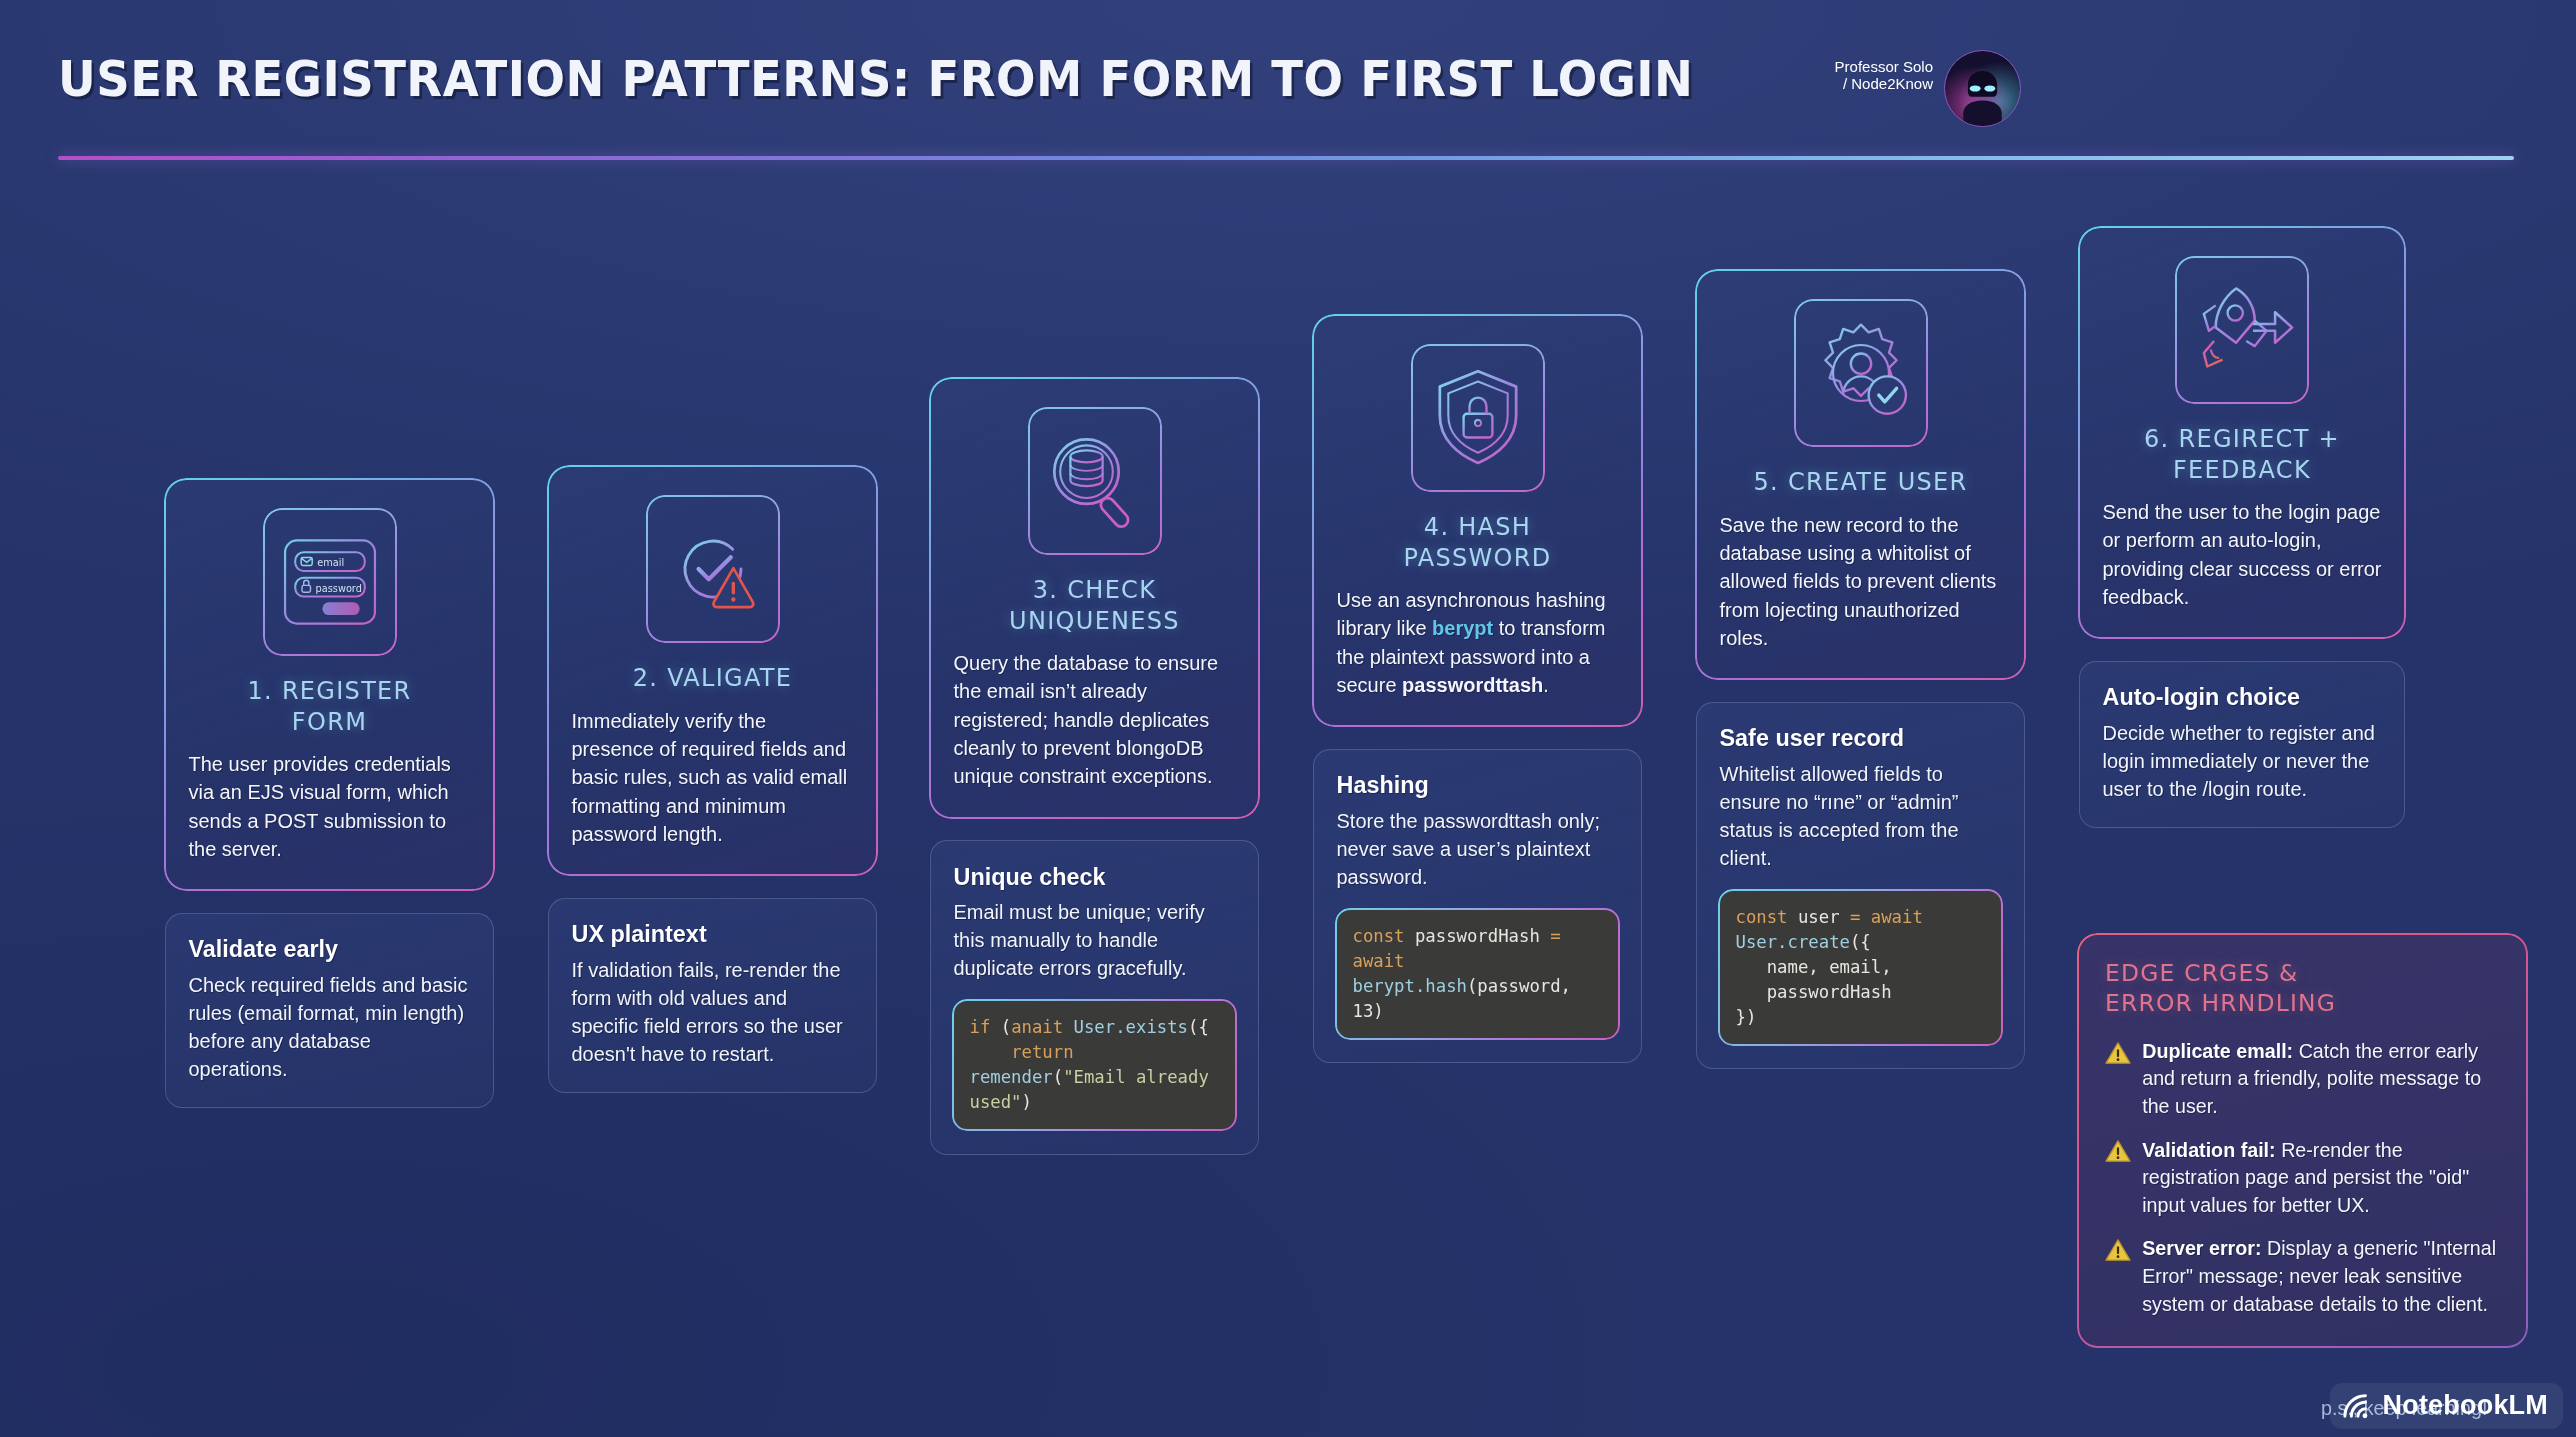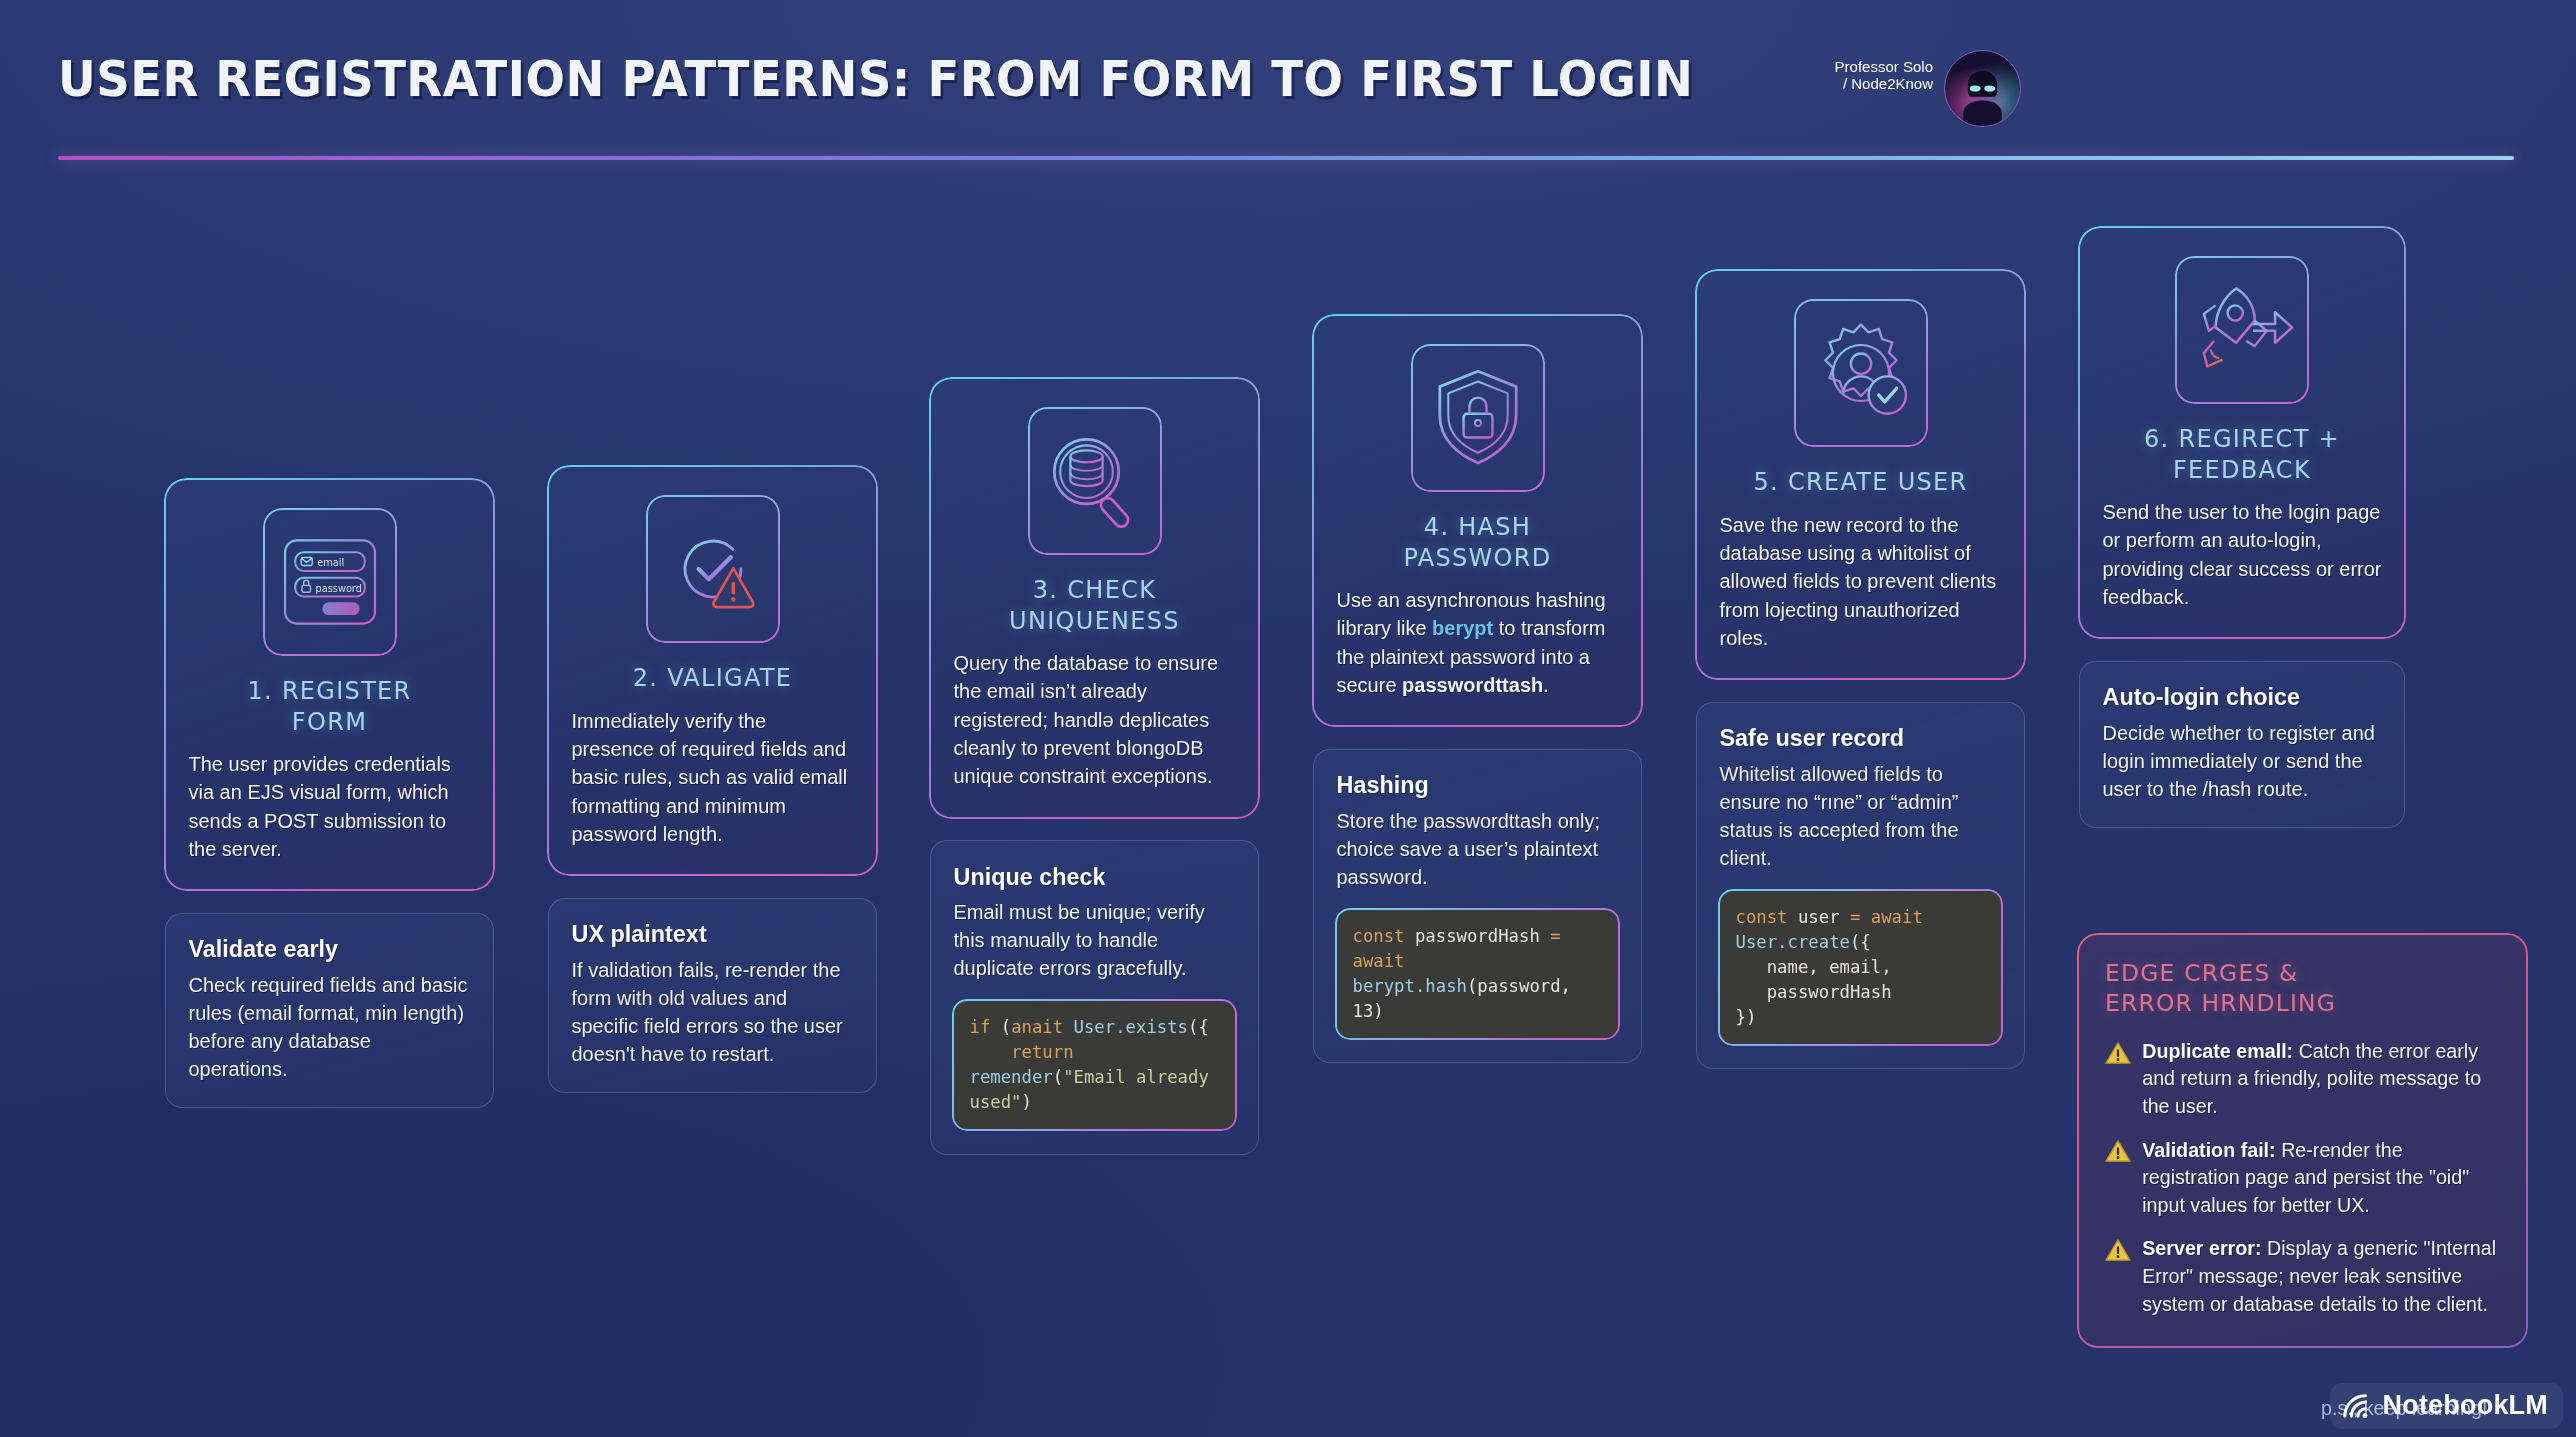--- a/index.html
+++ b/index.html
@@ -438,21 +438,21 @@
           <path d="M79 88 v7" stroke="url(#g4)" stroke-width="2.2" stroke-linecap="round"></path>
         </svg>
       </div>
       <div class="step-title" style="white-space: pre-line;">4. HASH
 PASSWORD</div>
       <div class="step-body"><span>Use an asynchronous hashing library like </span><span class="hl-cyan">berypt</span><span> to transform the plaintext password into a secure </span><span class="hl-bold">passwordttash</span><span>.</span></div>
     </div>
 
     <div class="note-card">
       <div class="note-title">Hashing</div>
-      <div class="note-body">Store the passwordttash only; choice save a user’s plaintext password.</div>
+      <div class="note-body">Store the passwordttash only; never save a user’s plaintext password.</div>
       <div class="code-block"><span class="tok-kw">const </span><span class="tok-pl">passwordHash </span><span class="tok-kw">= await
 </span><span class="tok-fn">berypt.hash</span><span class="tok-pl">(password, </span><span class="tok-num">13</span><span class="tok-pl">)</span></div>
     </div>
   </div>
 
   <div class="col" id="col-5">
     <div class="step-card">
       <div class="icon-frame">
         <svg viewBox="0 0 158 158">
           <defs>
@@ -509,21 +509,21 @@
           <path d="M92 72 h26 v-14 l20 18 l-20 18 v-14 h-26" fill="none" stroke="url(#g6)" stroke-width="3" stroke-linejoin="round"></path>
         </svg>
       </div>
       <div class="step-title" style="white-space: pre-line;">6. REGIRECT +
 FEEDBACK</div>
       <div class="step-body">Send the user to the login page or perform an auto-login, providing clear success or error feedback.</div>
     </div>
 
     <div class="note-card">
       <div class="note-title">Auto-login choice</div>
-      <div class="note-body">Decide whether to register and login immediately or send the user to the /hash route.</div>
+      <div class="note-body">Decide whether to register and login immediately or never the user to the /login route.</div>
     </div>
   </div>
 
   <div id="edge-panel">
     <div id="edge-title" style="white-space: pre-line;">EDGE CRGES &amp;
 ERROR HRNDLING</div>
 
     <div class="edge-item">
       <span class="warn-icon">
         <svg viewBox="0 0 28 26">

